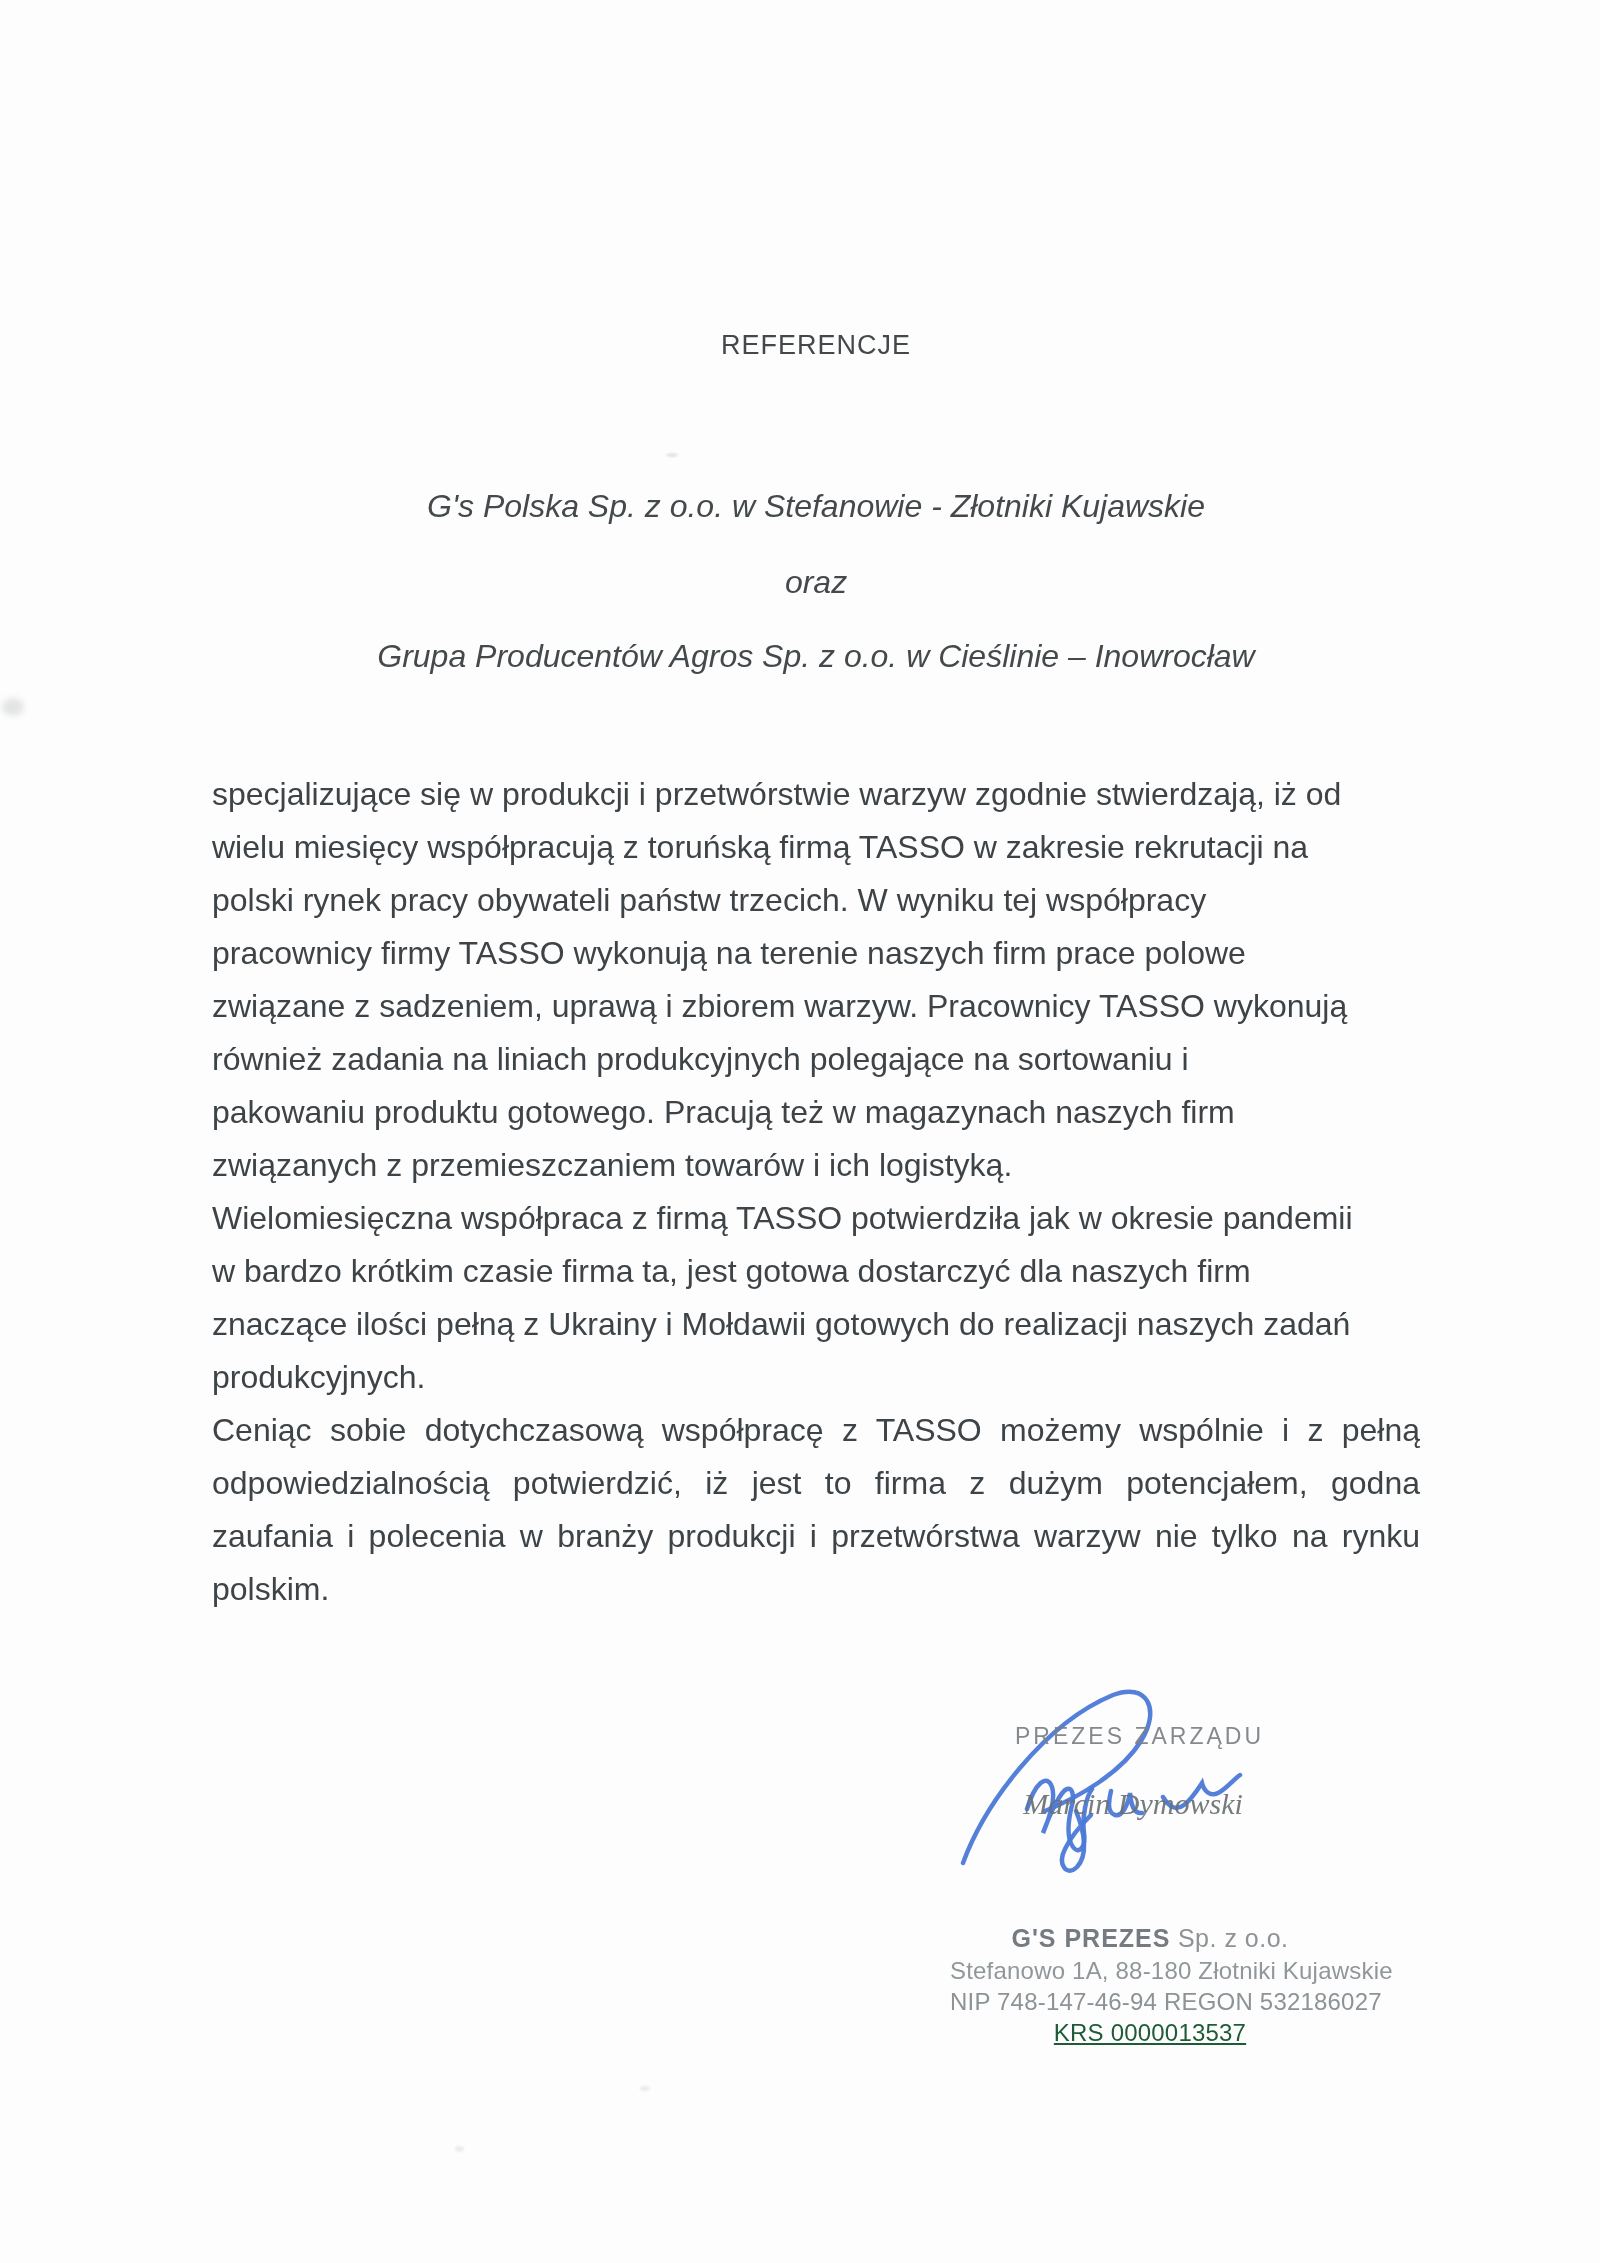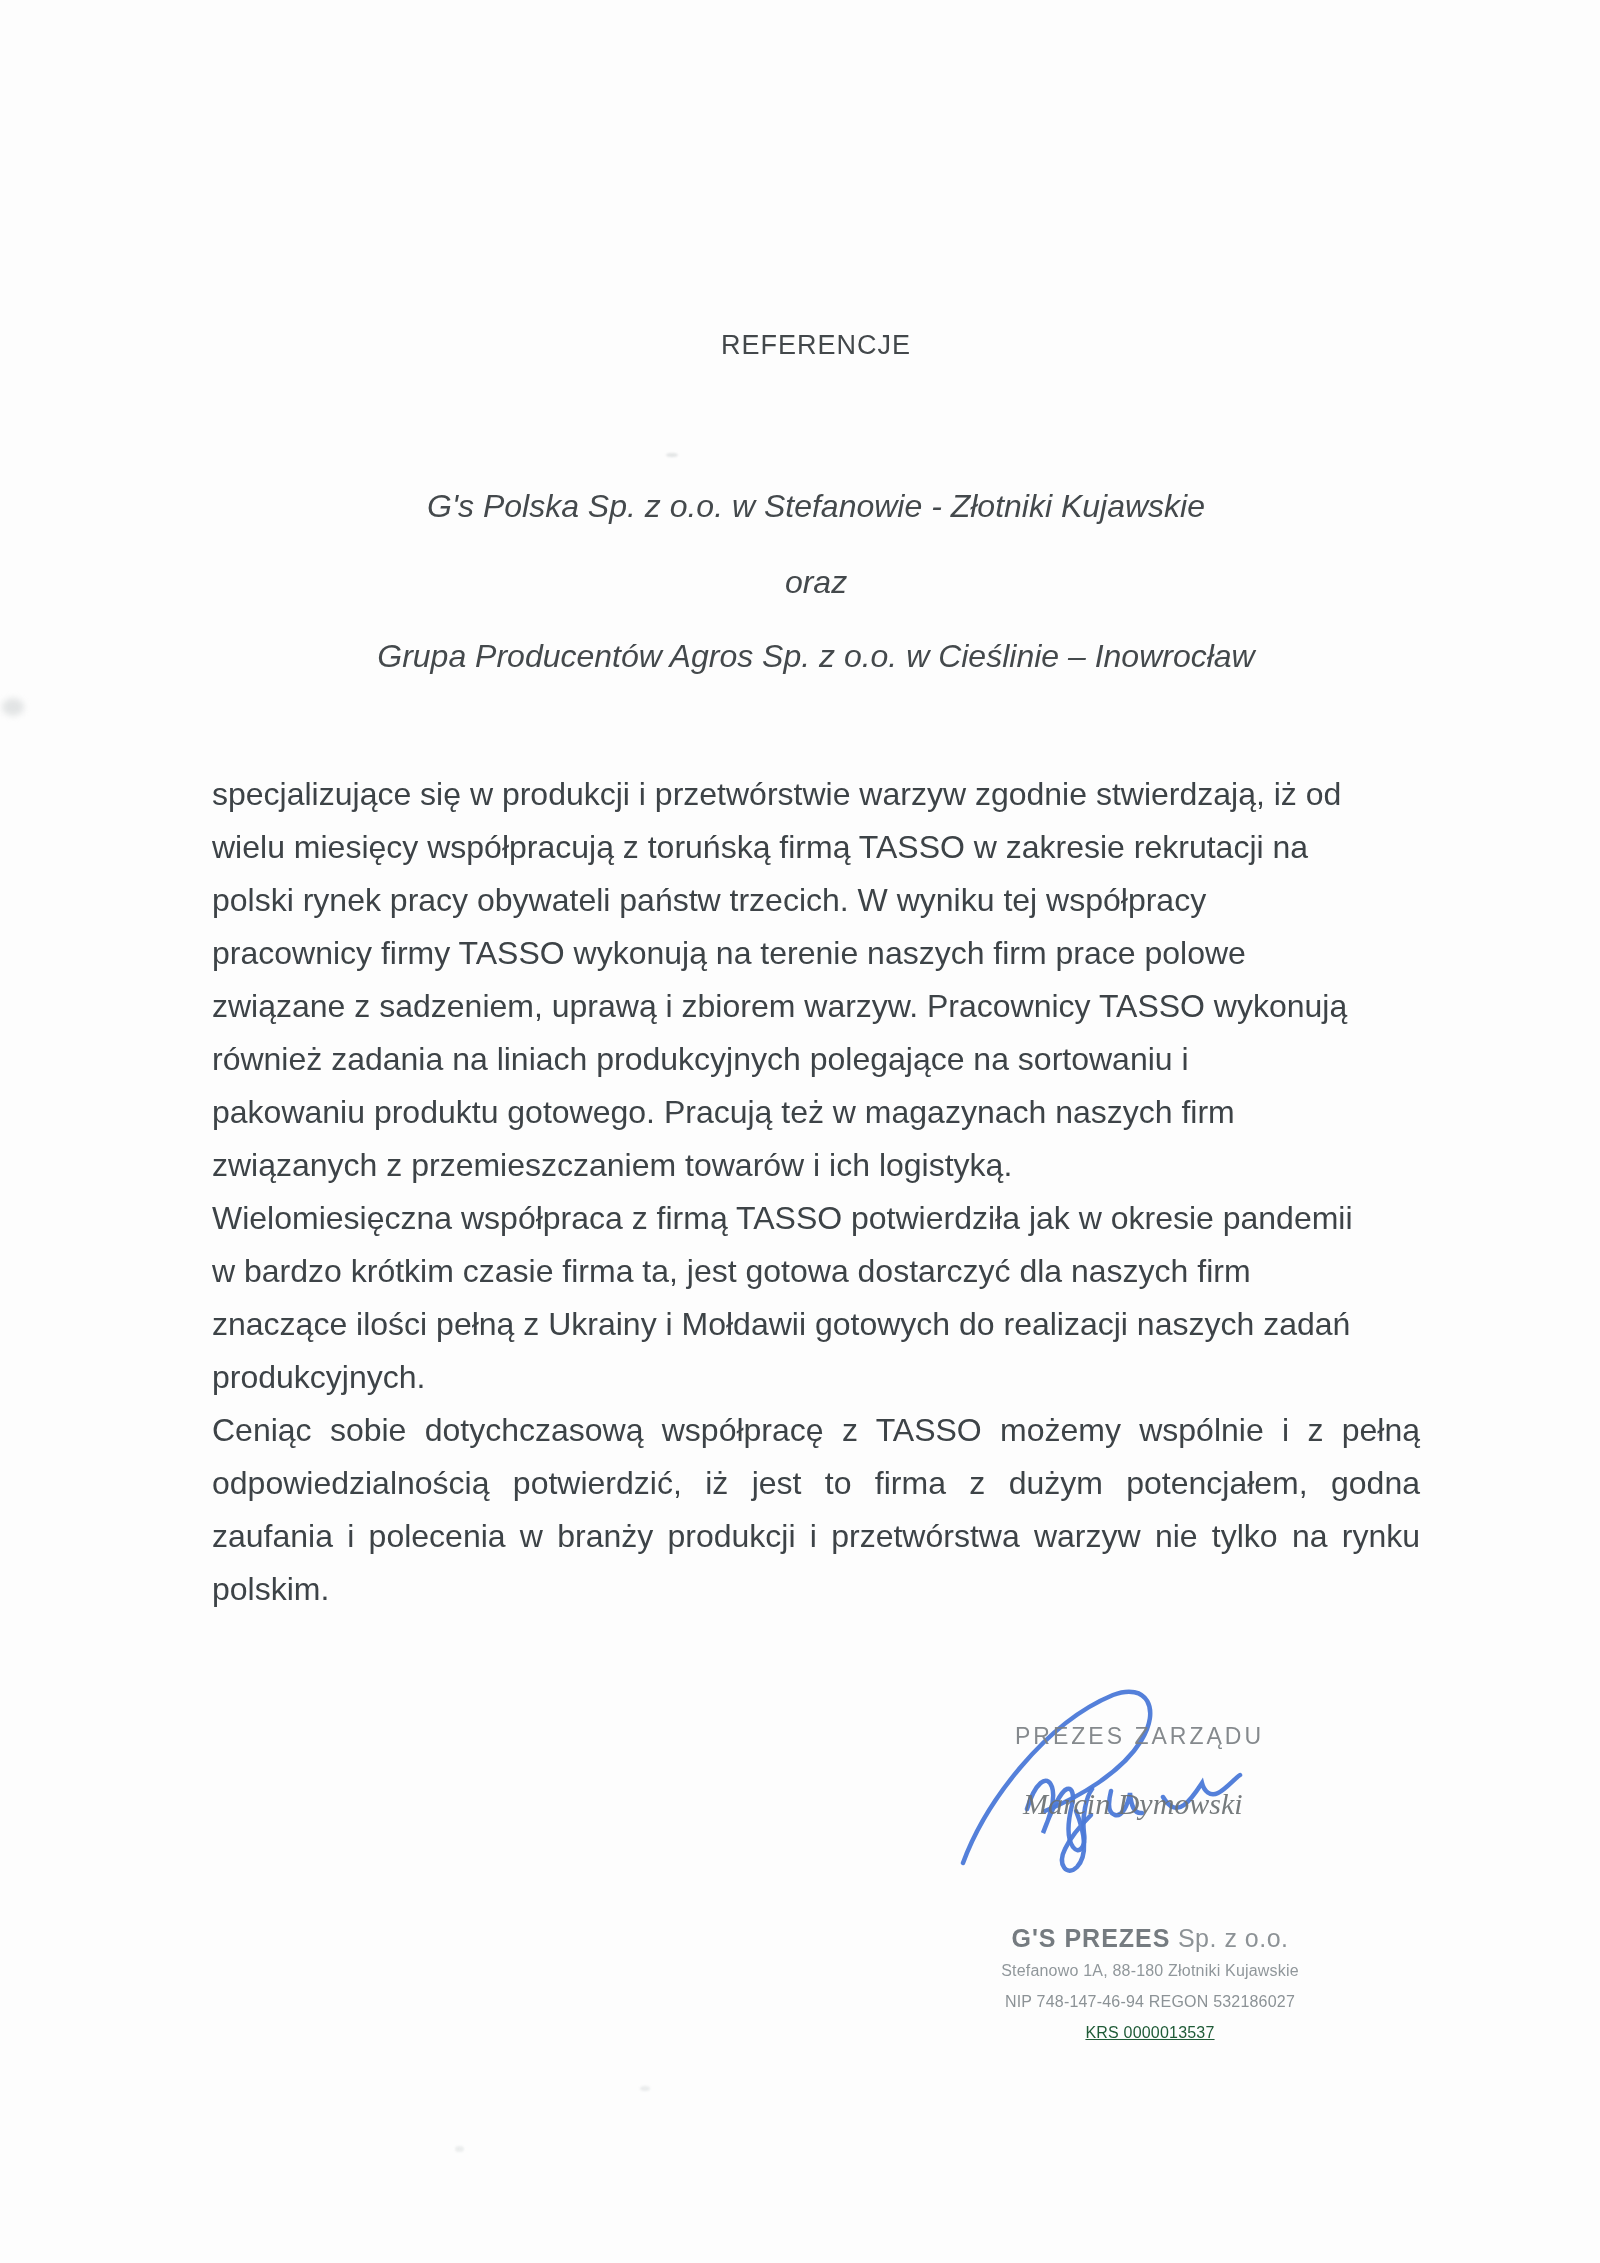--- a/index.html
+++ b/index.html
@@ -56,34 +56,34 @@
     text-align: center;
     white-space: nowrap;
     opacity: 0.92;
   }
   .sig-name {
     position: absolute; left: 78px; top: 112px; width: 220px;
     font-family: "Liberation Serif", serif;
     font-style: italic;
     font-size: 30px;
     color: #6b7073;
-    text-align: left;
+    text-align: center;
     white-space: nowrap;
     opacity: 0.92;
   }
   .company-stamp {
     position: absolute; left: 950px; top: 1922px; width: 400px;
     text-align: center;
     color: #878d91;
     opacity: 0.95;
   }
   .stamp-line1 { font-size: 25px; line-height: 33px; white-space: nowrap; letter-spacing: 0.5px; }
   .stamp-name-bold { font-weight: 700; color: #6e757a; letter-spacing: 1px; }
   .stamp-line2, .stamp-line3, .stamp-line4 {
-    font-size: 16px; line-height: 31px; white-space: nowrap; letter-spacing: 0.2px;
+    font-size: 24px; line-height: 31px; white-space: nowrap; letter-spacing: 0.2px;
   }
   .stamp-line2 { color: #8b9296; }
   .stamp-line3 { color: #868d91; }
   .stamp-line4 { color: #14532d; text-decoration: underline; }
   .artifact { position: absolute; border-radius: 50%; pointer-events: none; }
   .artifact-1 { left: 2px;  top: 698px;  width: 22px; height: 18px; background: #ccd0d1; filter: blur(3px); opacity: .55; }
   .artifact-2 { left: 666px; top: 453px; width: 12px; height: 4px;  background: #d7dadb; filter: blur(1px); opacity: .7; }
   .artifact-3 { left: 455px; top: 2146px; width: 9px; height: 6px;  background: #e3e6e6; filter: blur(1px); opacity: .7; }
   .artifact-4 { left: 640px; top: 2086px; width: 10px; height: 5px; background: #dde0e1; filter: blur(1px); opacity: .6; }
 </style>

